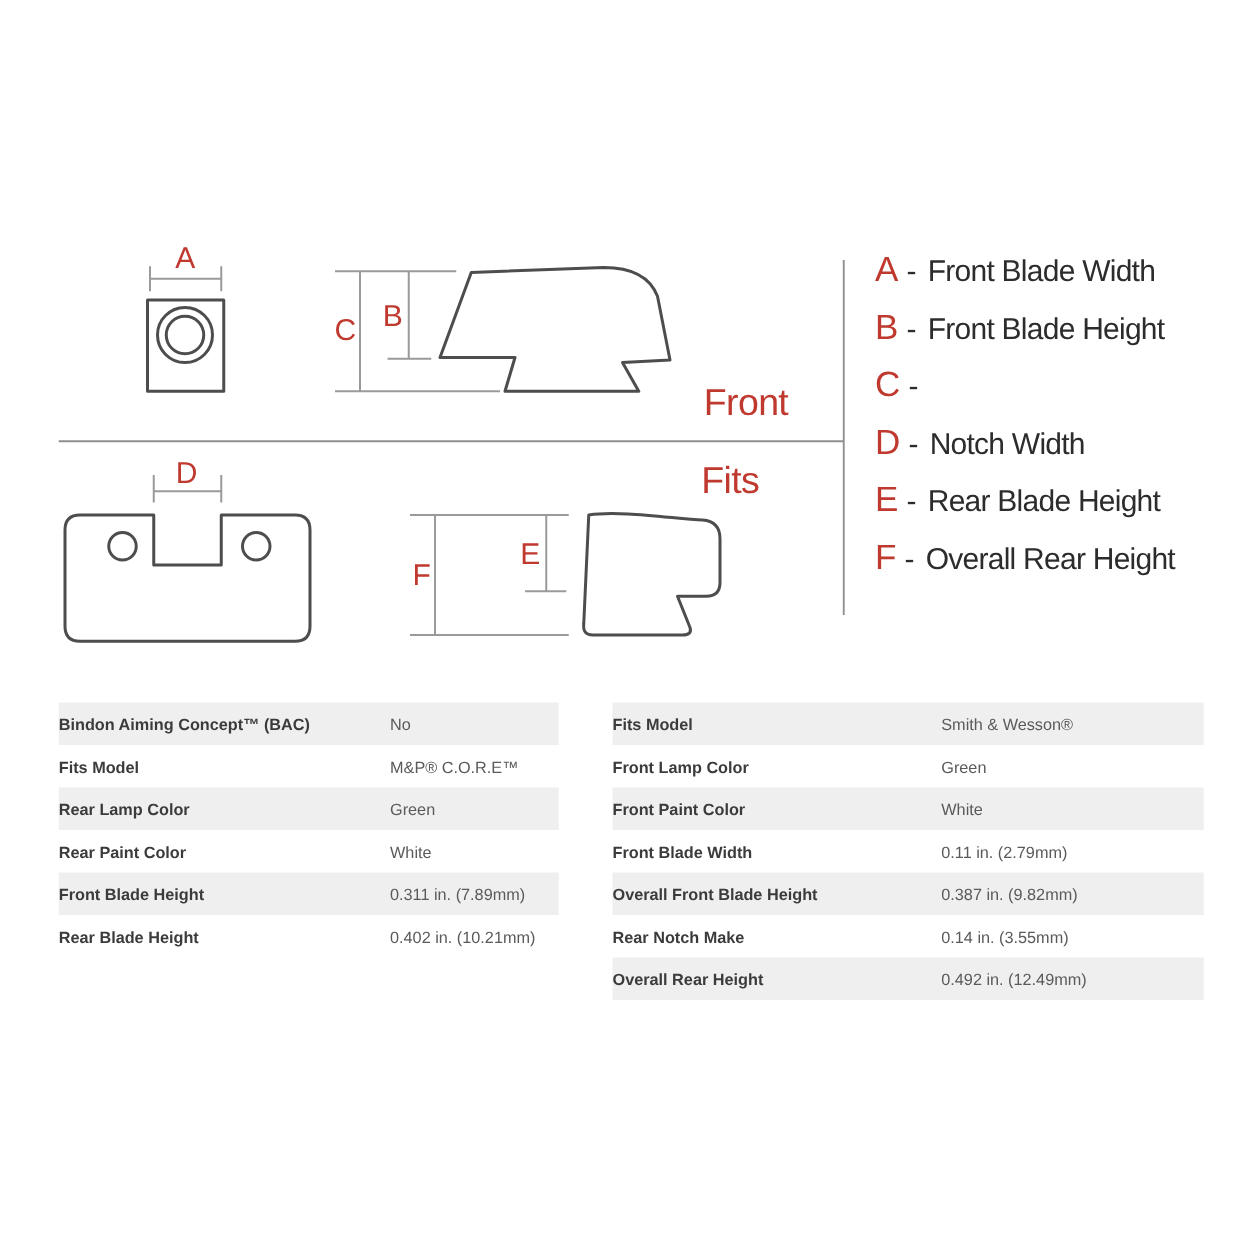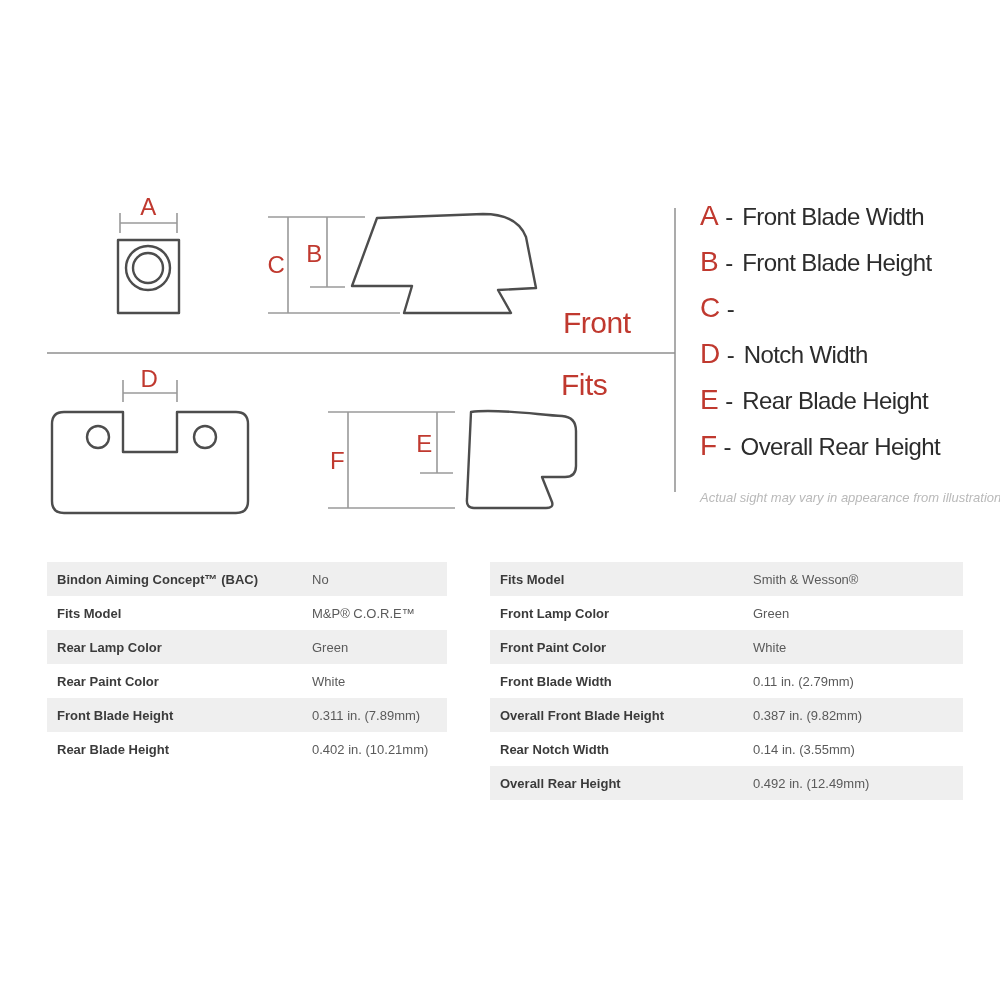--- a/index.html
+++ b/index.html
@@ -35,21 +35,21 @@
   .legend-dash{font-size:24px;color:var(--legend-text);margin:0 9px 0 7px;}
   .legend-label{font-size:24px;color:var(--legend-text);letter-spacing:-0.6px;}
   .disclaimer{position:absolute;left:700px;top:490px;width:290px;
     font-size:13px;font-style:italic;color:var(--disclaimer);white-space:nowrap;}
 
   .spec-table{position:absolute;top:562px;}
   .spec-table.left{left:47px;width:400px;}
   .spec-table.right{left:490px;width:473px;}
   .spec-row{position:relative;height:34px;display:flex;align-items:center;}
   .spec-table div.spec-row:nth-of-type(odd){background:var(--row-shaded);}
-  .spec-label{padding-left:10px;font-size:13px;font-weight:bold;color:var(--spec-label);}
+  .spec-label{font-size:13px;font-weight:bold;color:var(--spec-label);}
   .spec-value{position:absolute;font-size:13px;color:var(--spec-value);}
   .spec-table.left .spec-value{left:265px;}
   .spec-table.right .spec-value{left:263px;}
 </style>
 </head>
 <body>
 
 <div class="stage">
 
   <svg class="diagram" width="1000" height="540" viewBox="0 0 1000 540">
@@ -117,21 +117,20 @@
         <span class="legend-label">Rear Blade Height</span>
       </div>
 
       <div class="legend-item">
         <span class="legend-letter">F</span>
         <span class="legend-dash">-</span>
         <span class="legend-label">Overall Rear Height</span>
       </div>
     </div>
 
-  <div class="disclaimer">Actual sight may vary in appearance from illustration</div>
 
   <div class="spec-table left">
 
       <div class="spec-row">
         <span class="spec-label">Bindon Aiming Concept™ (BAC)</span>
         <span class="spec-value">No</span>
       </div>
 
       <div class="spec-row">
         <span class="spec-label">Fits Model</span>
@@ -181,21 +180,21 @@
         <span class="spec-label">Front Blade Width</span>
         <span class="spec-value">0.11 in. (2.79mm)</span>
       </div>
 
       <div class="spec-row">
         <span class="spec-label">Overall Front Blade Height</span>
         <span class="spec-value">0.387 in. (9.82mm)</span>
       </div>
 
       <div class="spec-row">
-        <span class="spec-label">Rear Notch Width</span>
+        <span class="spec-label">Rear Notch Make</span>
         <span class="spec-value">0.14 in. (3.55mm)</span>
       </div>
 
       <div class="spec-row">
         <span class="spec-label">Overall Rear Height</span>
         <span class="spec-value">0.492 in. (12.49mm)</span>
       </div>
     </div>
 
 </div>

